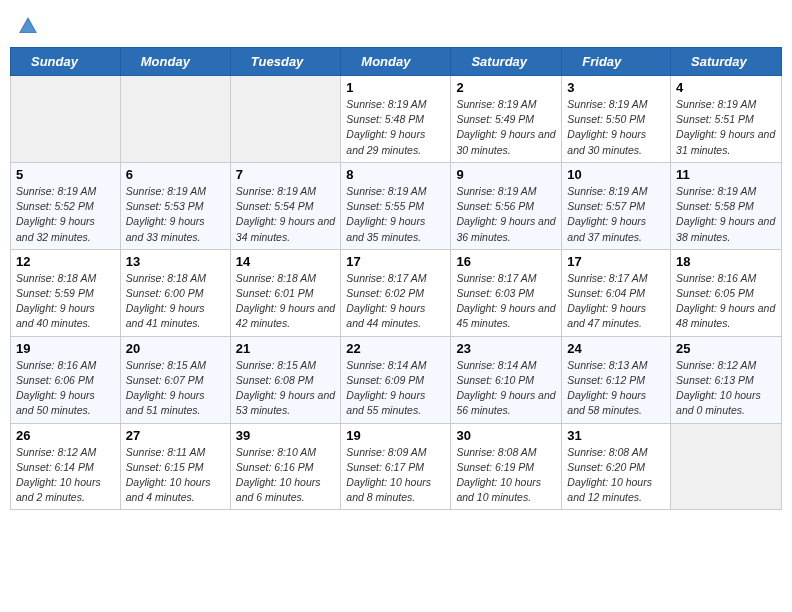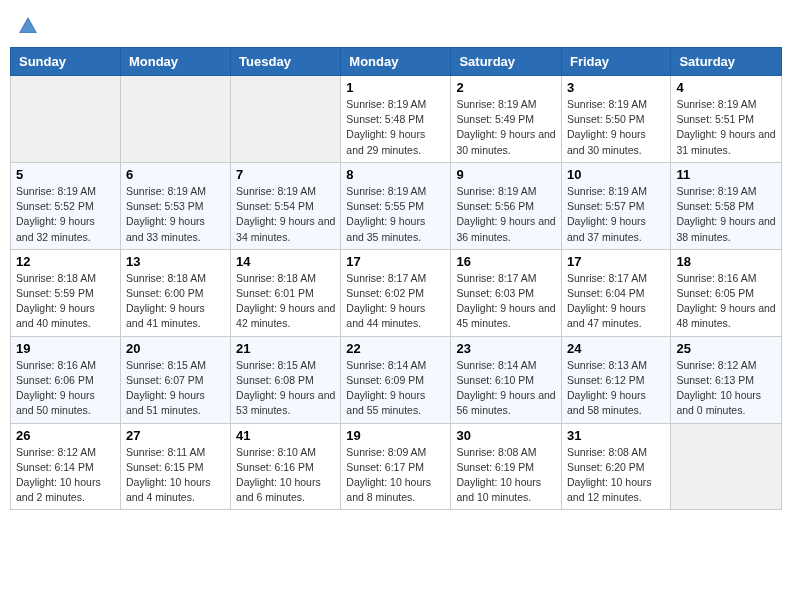--- a/index.html
+++ b/index.html
@@ -51,43 +51,45 @@
       color: #555;
     }
     table {
       width: 100%;
       border-collapse: collapse;
       font-size: 11px;
     }
     thead tr th {
       background-color: #2a6db5;
       color: #fff;
-      padding: 6px 8px;
+      padding: 6px 20px;
       text-align: left;
       font-size: 13px;
       border: 1px solid #1a5fa8;
+      font-style: italic;
     }
     tbody tr td {
       border: 1px solid #ccc;
       vertical-align: top;
       padding: 4px 5px;
       width: 113px;
       min-height: 75px;
       height: 78px;
     }
     .day-num {
       font-weight: bold;
       font-size: 13px;
       display: block;
       margin-bottom: 2px;
     }
     .day-info {
       font-size: 10.5px;
       color: #333;
       line-height: 1.45;
+      font-style: italic;
     }
     .empty {
       background: #f9f9f9;
     }
     tr:nth-child(even) td {
       background-color: #f5f8ff;
     }
     tr:nth-child(odd) td {
       background-color: #ffffff;
     }
@@ -246,21 +248,21 @@
       <tr>
         <td>
           <span class="day-num">26</span>
           <div class="day-info">Sunrise: 8:12 AM<br>Sunset: 6:14 PM<br>Daylight: 10 hours and 2 minutes.</div>
         </td>
         <td>
           <span class="day-num">27</span>
           <div class="day-info">Sunrise: 8:11 AM<br>Sunset: 6:15 PM<br>Daylight: 10 hours and 4 minutes.</div>
         </td>
         <td>
-          <span class="day-num">41</span>
+          <span class="day-num">39</span>
           <div class="day-info">Sunrise: 8:10 AM<br>Sunset: 6:16 PM<br>Daylight: 10 hours and 6 minutes.</div>
         </td>
         <td>
           <span class="day-num">19</span>
           <div class="day-info">Sunrise: 8:09 AM<br>Sunset: 6:17 PM<br>Daylight: 10 hours and 8 minutes.</div>
         </td>
         <td>
           <span class="day-num">30</span>
           <div class="day-info">Sunrise: 8:08 AM<br>Sunset: 6:19 PM<br>Daylight: 10 hours and 10 minutes.</div>
         </td>

